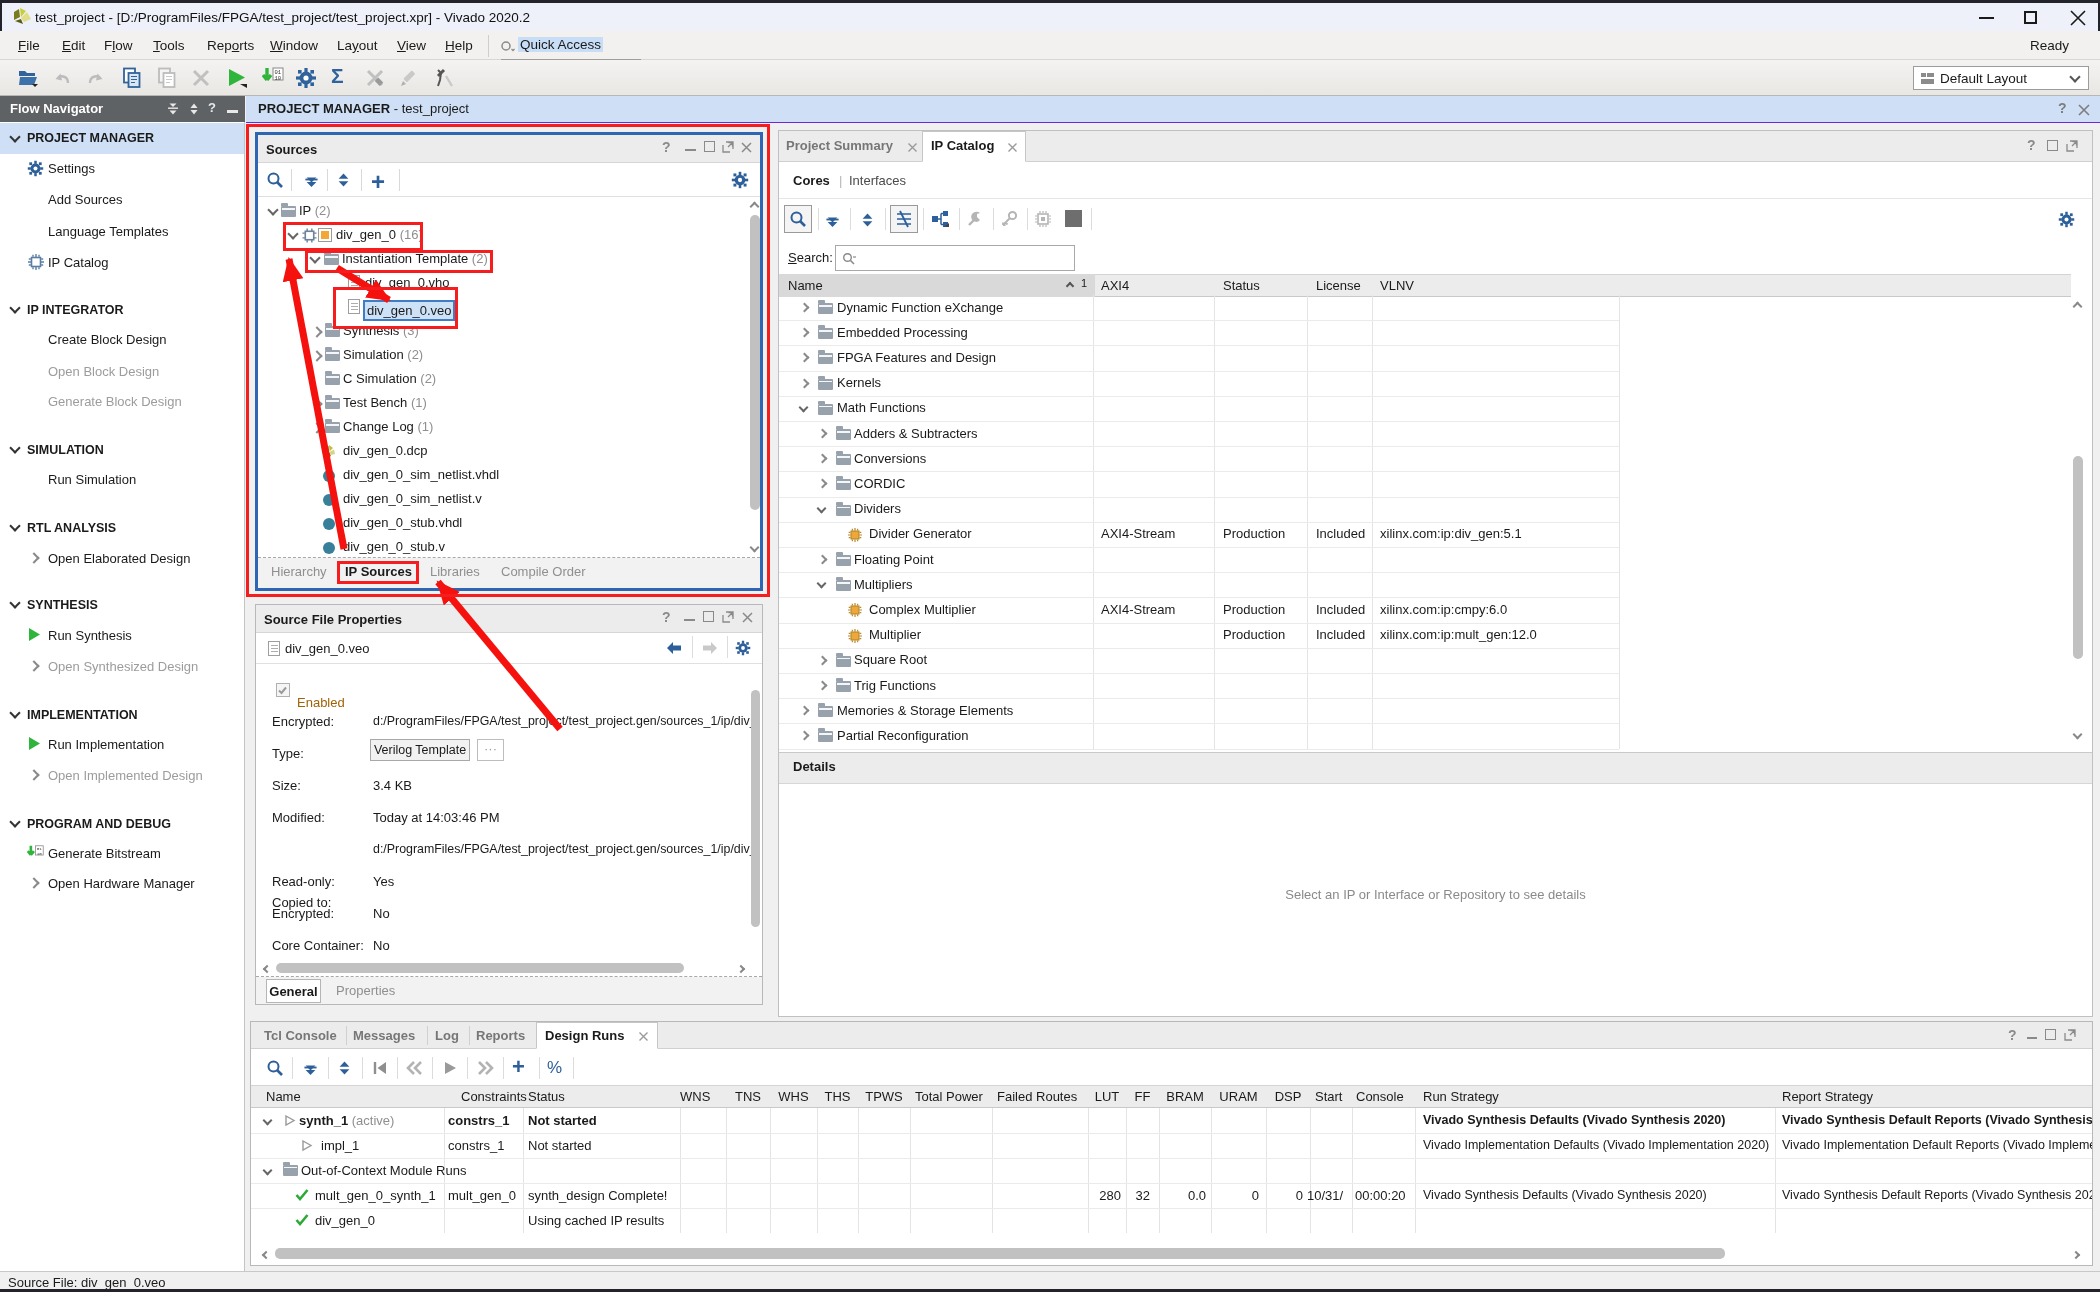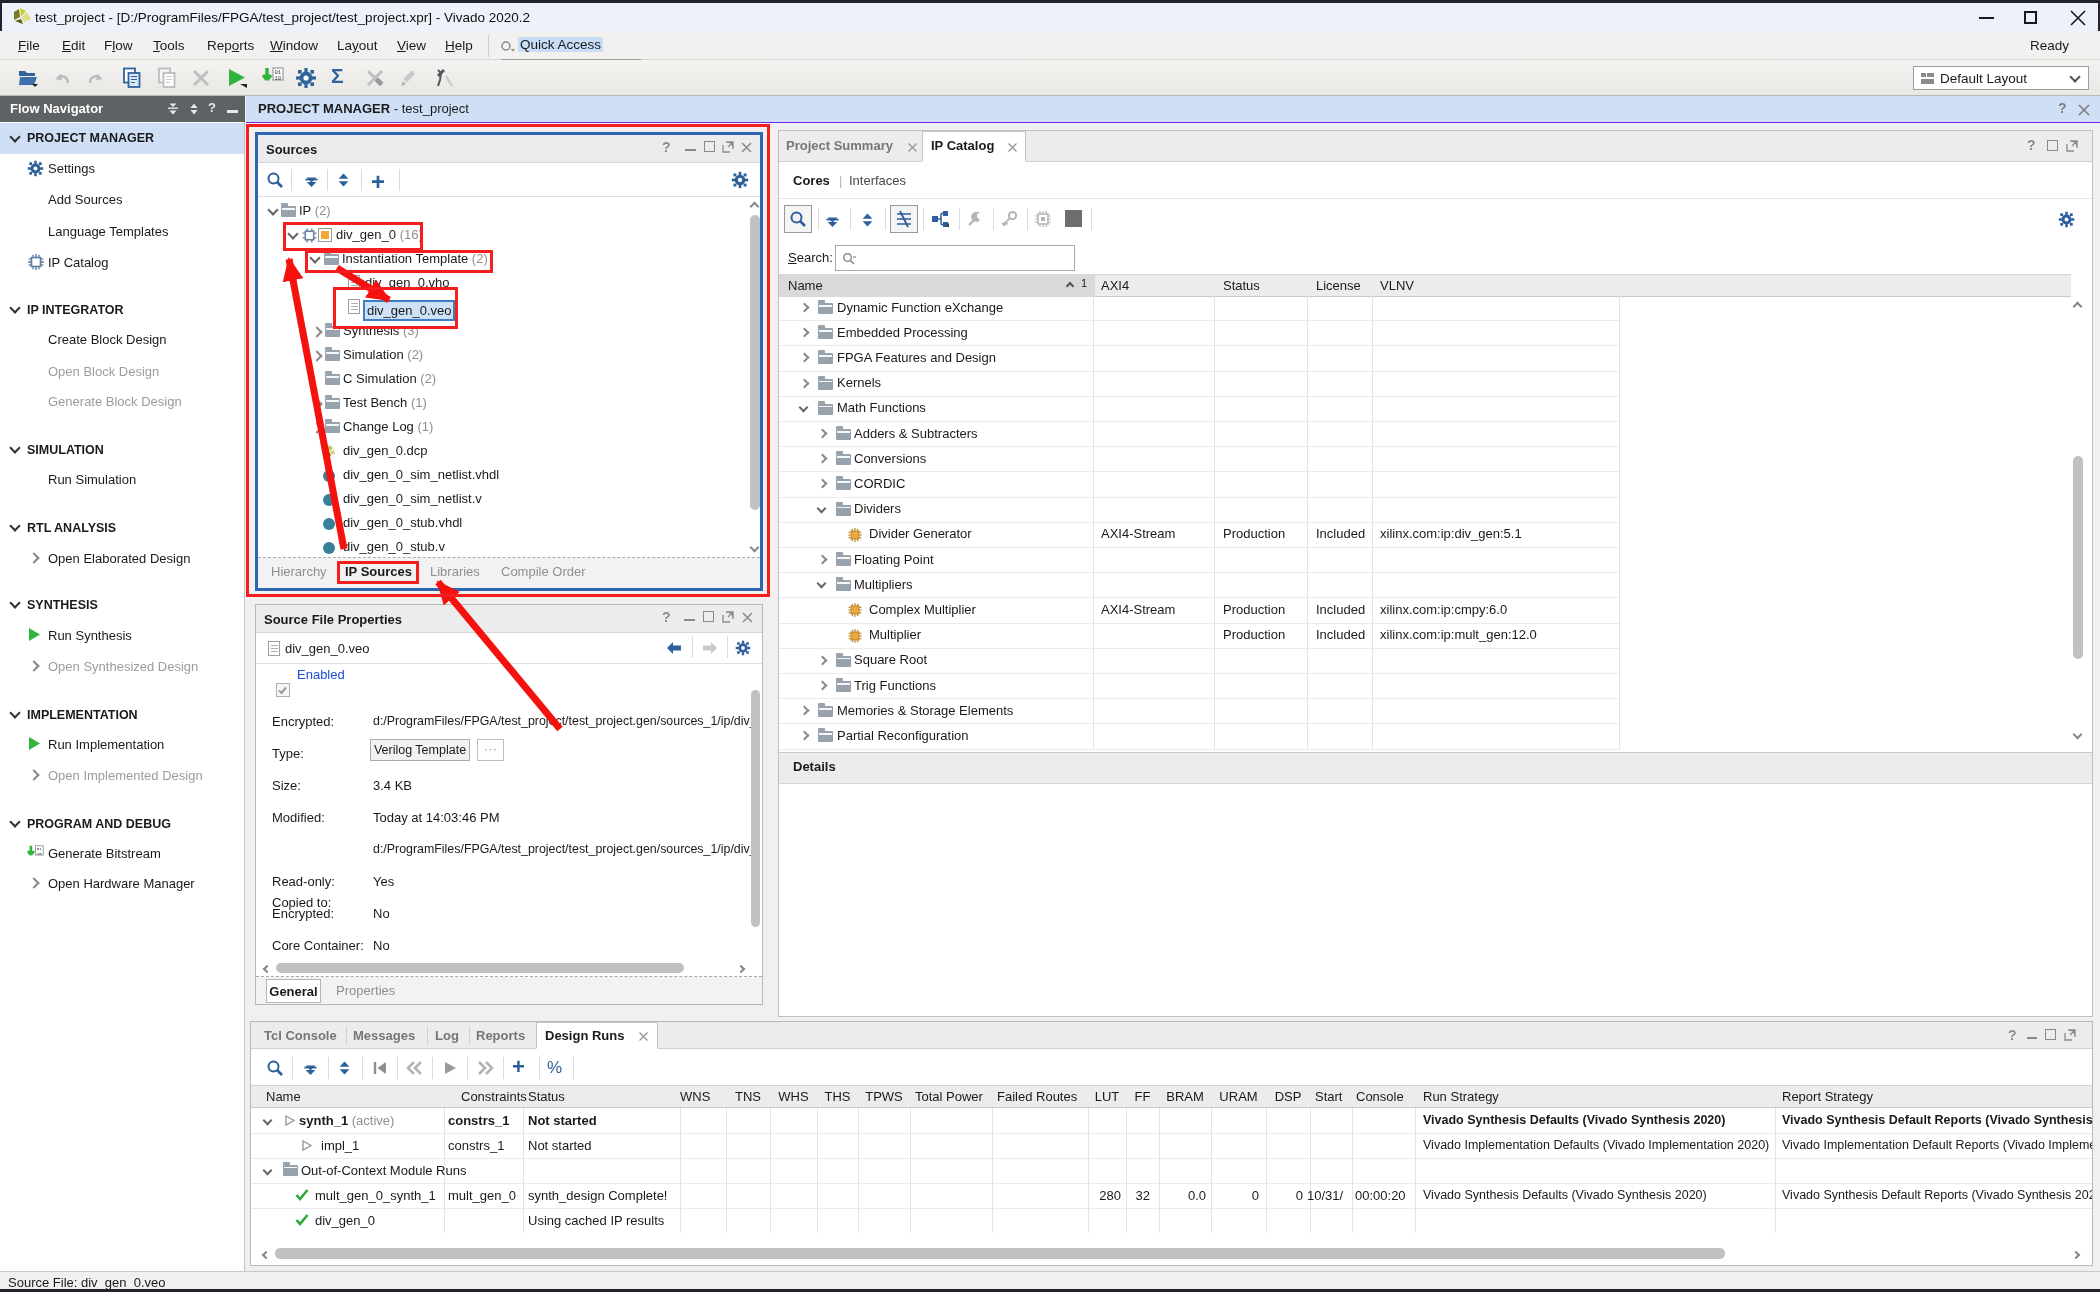--- a/index.html
+++ b/index.html
@@ -396,21 +396,21 @@
         <rect x="3" y="15.4" width="3.6" height="3.6"></rect>
         <rect x="15.4" y="15.4" width="3.6" height="3.6"></rect>
       </g>
       <circle cx="11" cy="11" r="2.6" fill="#fff"></circle>
     </svg>
   <div class="p" style="left:0; top:58px; width:506px; height:1px; background:#e0e0e0;"></div>
 
   <div class="p" style="left:20px; top:78px; width:14px; height:14px; border:1.5px solid #b0b0b0; background:#f5f5f5;"><svg width="11" height="11" viewBox="0 0 11 11">
         <path d="M2 5.5 L4.5 8 L9 2.5" stroke="#9a9a9a" stroke-width="2" fill="none"></path>
       </svg></div>
-  <div class="p" style="left:41px; top:62px; color:#1d4ed8;">Enabled</div>
+  <div class="p" style="left:41px; top:90px; color:#a16207;">Enabled</div>
 
   <div class="p" style="left:16px; top:109px;">Encrypted:</div>
   <div class="p" style="left:117px; top:109px; width:380px; overflow:hidden; white-space:nowrap; font-size:12.4px;">d:/ProgramFiles/FPGA/test_project/test_project.gen/sources_1/ip/div_</div>
 
   <div class="p" style="left:16px; top:141px;">Type:</div>
   <div class="p" style="left:114px; top:134px; width:100px; height:22px; background:#f2f2f2; border:1px solid #a8a8a8; text-align:center; padding-top:3px; font-size:12.5px; white-space:nowrap;">Verilog Template</div>
   <div class="p" style="left:221px; top:134px; width:27px; height:22px; background:#fff; border:1px solid #bdbdbd; text-align:center; color:#9a9a9a; padding-top:1px;">···</div>
 
   <div class="p" style="left:16px; top:173px;">Size:</div>
   <div class="p" style="left:117px; top:173px;">3.4 KB</div>
@@ -635,20 +635,21 @@
 <div class="fold" style="left:39px; top:411.2px;"></div>
 <div class="trow" style="left:58px; top:407.7px;">Memories &amp; Storage Elements</div>
 <div class="rowline" style="left:0; top:453.6px; width:840px;"></div>
 <div class="chr" style="left:22px; top:437.4px; width:7px; height:7px;"></div>
 <div class="fold" style="left:39px; top:436.4px;"></div>
 <div class="trow" style="left:58px; top:432.9px;">Partial Reconfiguration</div>
 </div>
 
   <div class="p" style="left:0; top:621px; width:1313px; height:32px; background:#ececec; border-top:1px solid #c9c9c9; border-bottom:1px solid #d6d6d6;"></div>
   <div class="p b" style="left:14px; top:628px;">Details</div>
+  <div class="p" style="left:0; top:756px; width:1313px; text-align:center; color:#8a8a8a;">Select an IP or Interface or Repository to see details</div>
 
   <div class="chd" style="left:1295px; top:172px; width:7px; height:7px; transform:rotate(-135deg); border-color:#888;"></div>
   <div class="sbthumb" style="left:1294px; top:325px; width:10px; height:203px;"></div>
   <div class="chd" style="left:1295px; top:600px; width:7px; height:7px; border-color:#888;"></div>
 </div>
 <div id="bottom" class="panel" style="left:250px; top:1021px; width:1843px; height:245px;">
   <div class="tabbar" style="left:0; top:0; width:1841px; height:27px;"></div>
   <div class="p" style="left:13px; top:6px; color:#767676; font-weight:bold;">Tcl Console</div>
   <div class="p" style="left:95px; top:4px; width:1px; height:19px; background:#d0d0d0;"></div>
   <div class="p" style="left:102px; top:6px; color:#767676; font-weight:bold;">Messages</div>

